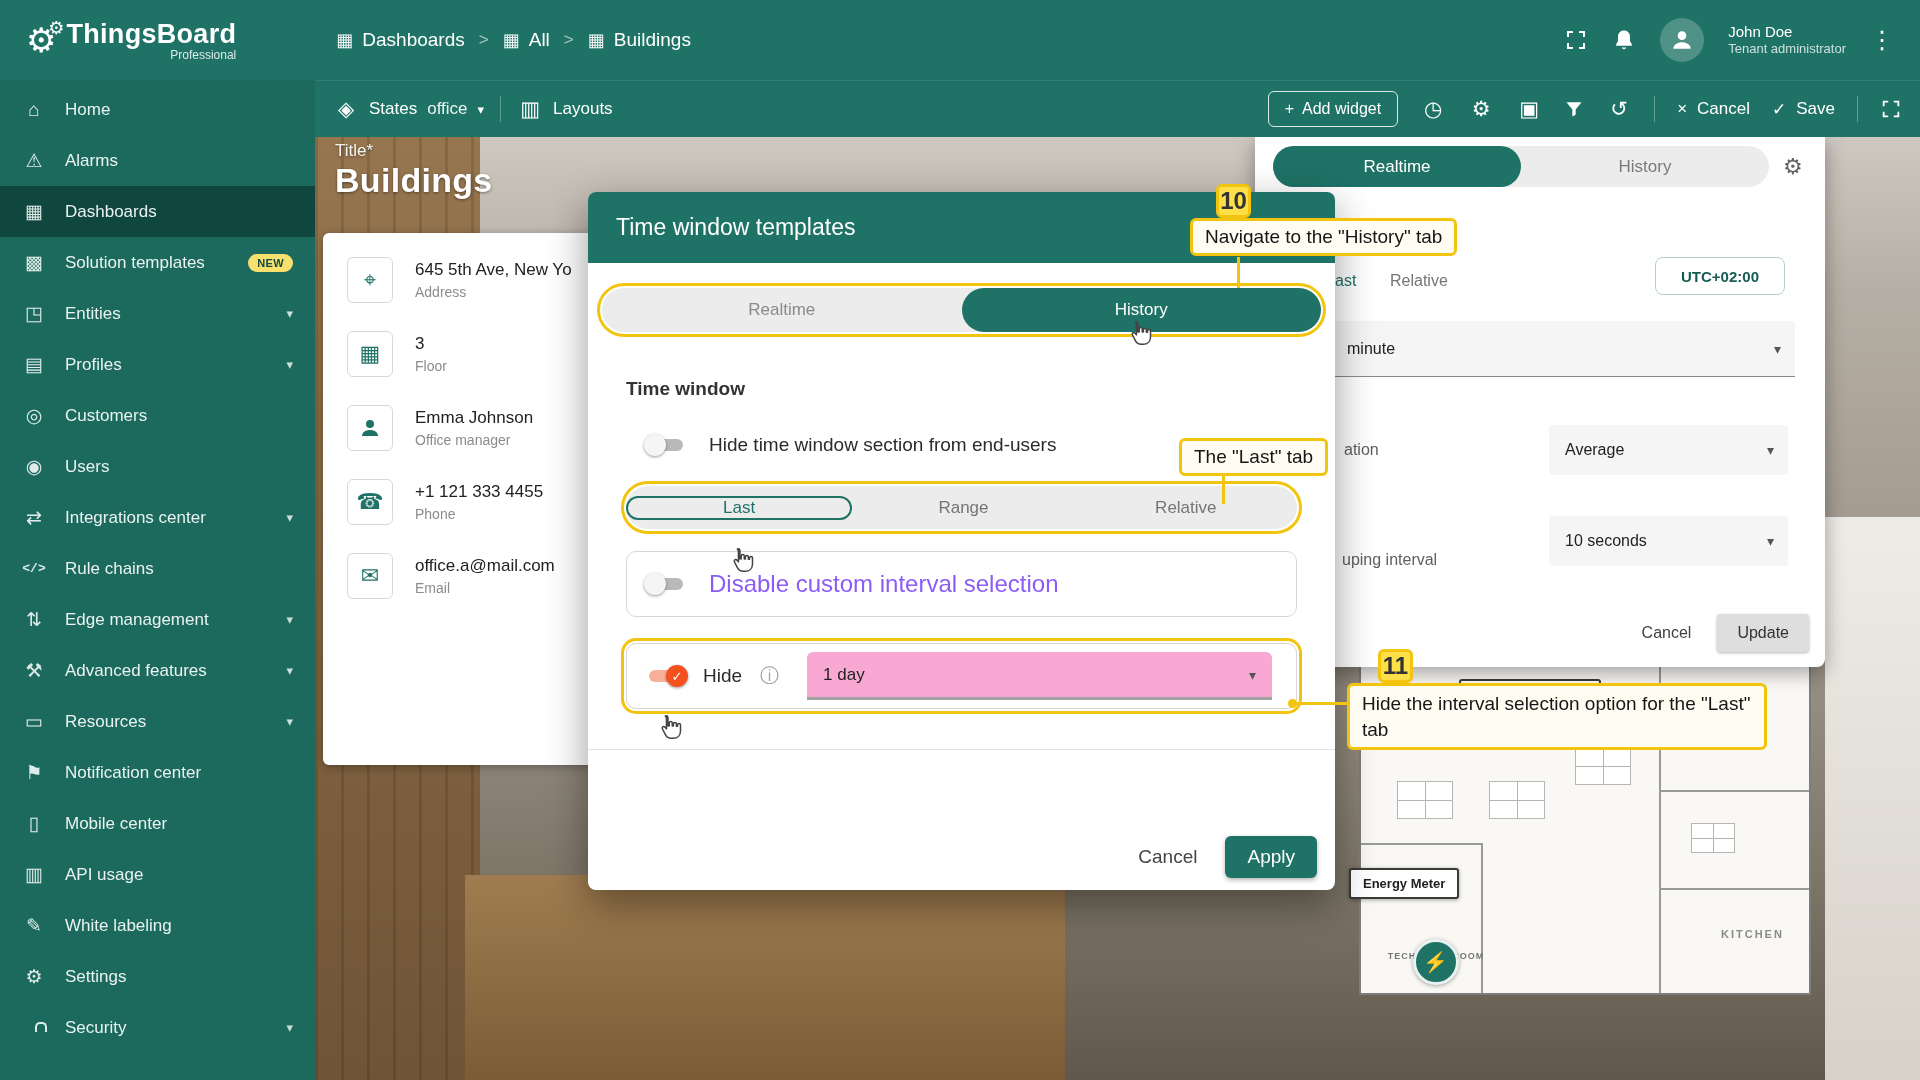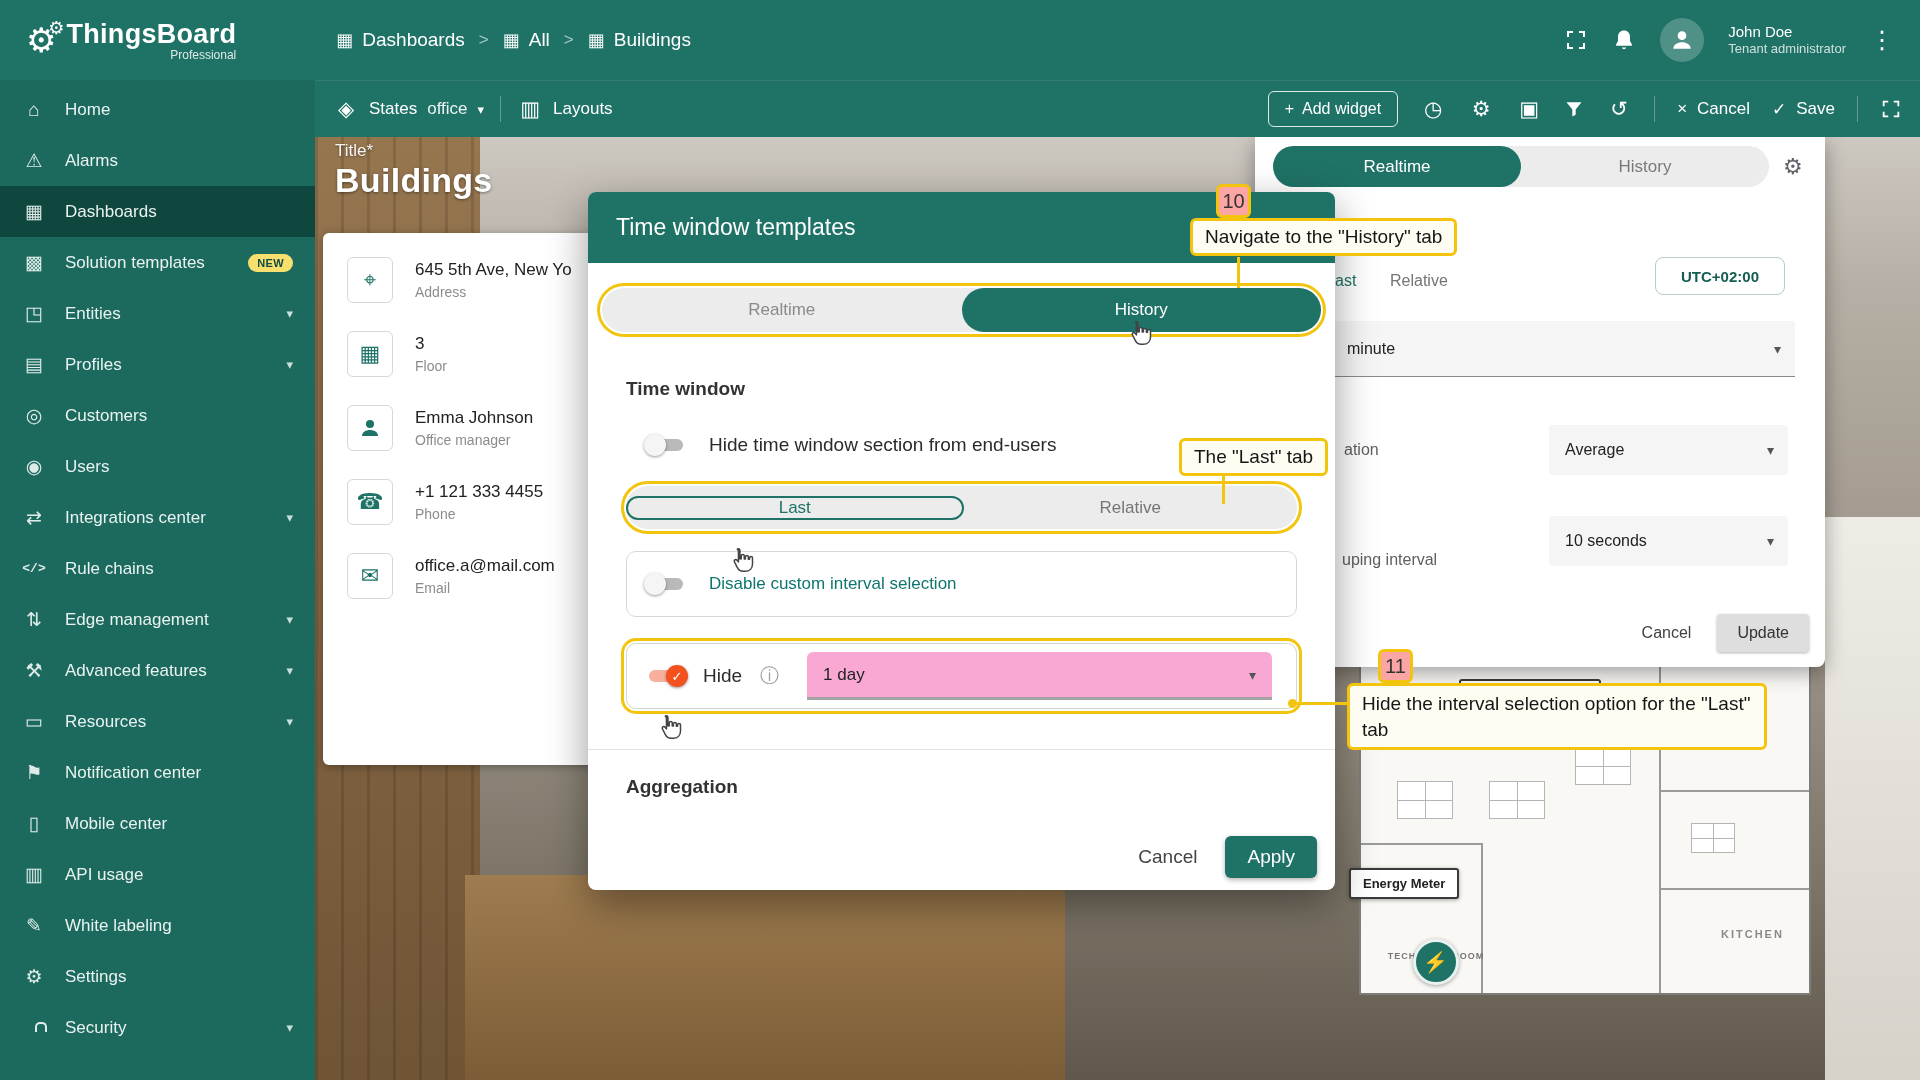--- a/index.html
+++ b/index.html
@@ -159,21 +159,21 @@
   .m-sec-title { font-size:19px; font-weight:600; color:#333; margin-top:26px; }
   .m-toggle-row { margin-top:34px; display:flex; align-items:center; gap:24px; padding-left:21px;
                   font-size:19px; color:#2b2b2b; }
   .m-intervaltabs { margin-top:30px; height:43px; background:#ececec; border-radius:22px; display:flex;align-items:center; }
   .seg { flex:1; display:flex; align-items:center; justify-content:center; font-size:17px;
          color:#757575; border-radius:22px; cursor:pointer; }
   .seg.active { border:2px solid var(--teal); color:var(--teal); font-weight:500; }
   .m-box { margin-top:22px; height:66px; border:1px solid #d7d7d7; border-radius:10px; display:flex;
            align-items:center; padding:0 20px; gap:24px; }
   .m-box.hide-row { margin-top:26px; gap:18px; }
-  .m-box .grey-label { font-size:17px; color:#0f766e; }
+  .m-box .grey-label { font-size:24px; color:#8b5cf6; }
   .m-box .dark-label { font-size:19px; color:#2b2b2b; }
   .m-info { color:#9e9e9e; font-size:19px; }
   .m-select { margin-left:10px; width:465px; height:48px; background:#f9a8d4; border-bottom:3px solid #a3a3a3;
               border-radius:6px 6px 0 0; display:flex; align-items:center; padding:0 16px;
               font-size:17px; color:#222; cursor:pointer; }
   .m-select .po-caret { margin-right:0; }
   .m-divider { margin:40px -38px 0; border-top:1px solid #e3e3e3; }
   .m-footer { position:absolute; left:0; right:18px; bottom:10px; height:46px; display:flex;
               align-items:center; justify-content:flex-end; gap:28px; }
   .m-cancel { font-size:19px; color:#444; background:none; border:none; cursor:pointer; }
@@ -185,23 +185,23 @@
   .tg .bar { position:absolute; left:2px; top:4px; width:34px; height:12px; border-radius:7px;
              background:#b9b9b9; }
   .tg .knob { position:absolute; left:-3px; top:-1px; width:22px; height:22px; border-radius:50%;
               background:#f5f5f5; box-shadow:0 1px 3px rgba(0,0,0,.4); display:flex;
               align-items:center; justify-content:center; font-size:13px; color:#fff; }
   .tg.on .bar { background:#f8b09c; }
   .tg.on .knob { left:19px; background:var(--tgl-on); }
 
   
   .anno { position:absolute; inset:0; z-index:40; pointer-events:none; }
-  .num { position:absolute; width:35px; height:34px; background:#fca5a5; border:3px solid var(--hl);
+  .num { position:absolute; width:35px; height:34px; background:#fde047; border:3px solid var(--hl);
          border-radius:6px; display:flex; align-items:center; justify-content:center;
-         font-size:20px; font-weight:normal; color:#333; }
+         font-size:24px; font-weight:bold; color:#333; }
   .callout { position:absolute; background:#fffdf2; border:3px solid var(--hl); border-radius:6px;
              padding:5px 12px; font-size:19px; color:#161616; white-space:nowrap; }
   .callout.wrap { white-space:normal; width:420px; line-height:1.35; }
   .conn-v { position:absolute; width:3px; background:var(--hl); }
   .conn-h { position:absolute; height:3px; background:var(--hl); }
   .dot { position:absolute; width:9px; height:9px; border-radius:50%; background:var(--hl); }
   .cur { position:absolute; width:30px; height:34px; z-index:45; }
 </style>
 </head>
 <body>
@@ -512,20 +512,21 @@
       <h3 class="m-sec-title">Time window</h3>
       <div class="m-toggle-row">
         <div class="tg">
             <span class="bar"></span>
             <span class="knob"></span>
           </div>
         <span>Hide time window section from end-users</span>
       </div>
       <div class="m-intervaltabs ring">
         <div class="seg active">Last</div>
+        <div class="seg">Range</div>
         <div class="seg">Relative</div>
       </div>
       <div class="m-box">
         <div class="tg">
             <span class="bar"></span>
             <span class="knob"></span>
           </div>
         <span class="grey-label">Disable custom interval selection</span>
       </div>
       <div class="m-box hide-row ring">
@@ -534,21 +535,20 @@
             <span class="knob">✓</span>
           </div>
         <span class="dark-label">Hide</span>
         <span class="m-info">ⓘ</span>
         <div class="m-select">
           <span>1 day</span>
           <span class="po-caret">▾</span>
         </div>
       </div>
       <div class="m-divider"></div>
-      <h3 class="m-sec-title">Aggregation</h3>
     </div>
     <footer class="m-footer">
       <button class="m-cancel">Cancel</button>
       <button class="m-apply">Apply</button>
     </footer>
   </section>
 
   <div class="anno">
     <div class="num" style="left:1216px;top:184px">10</div>
     <div class="callout" style="left:1190px;top:218px">Navigate to the "History" tab</div>

